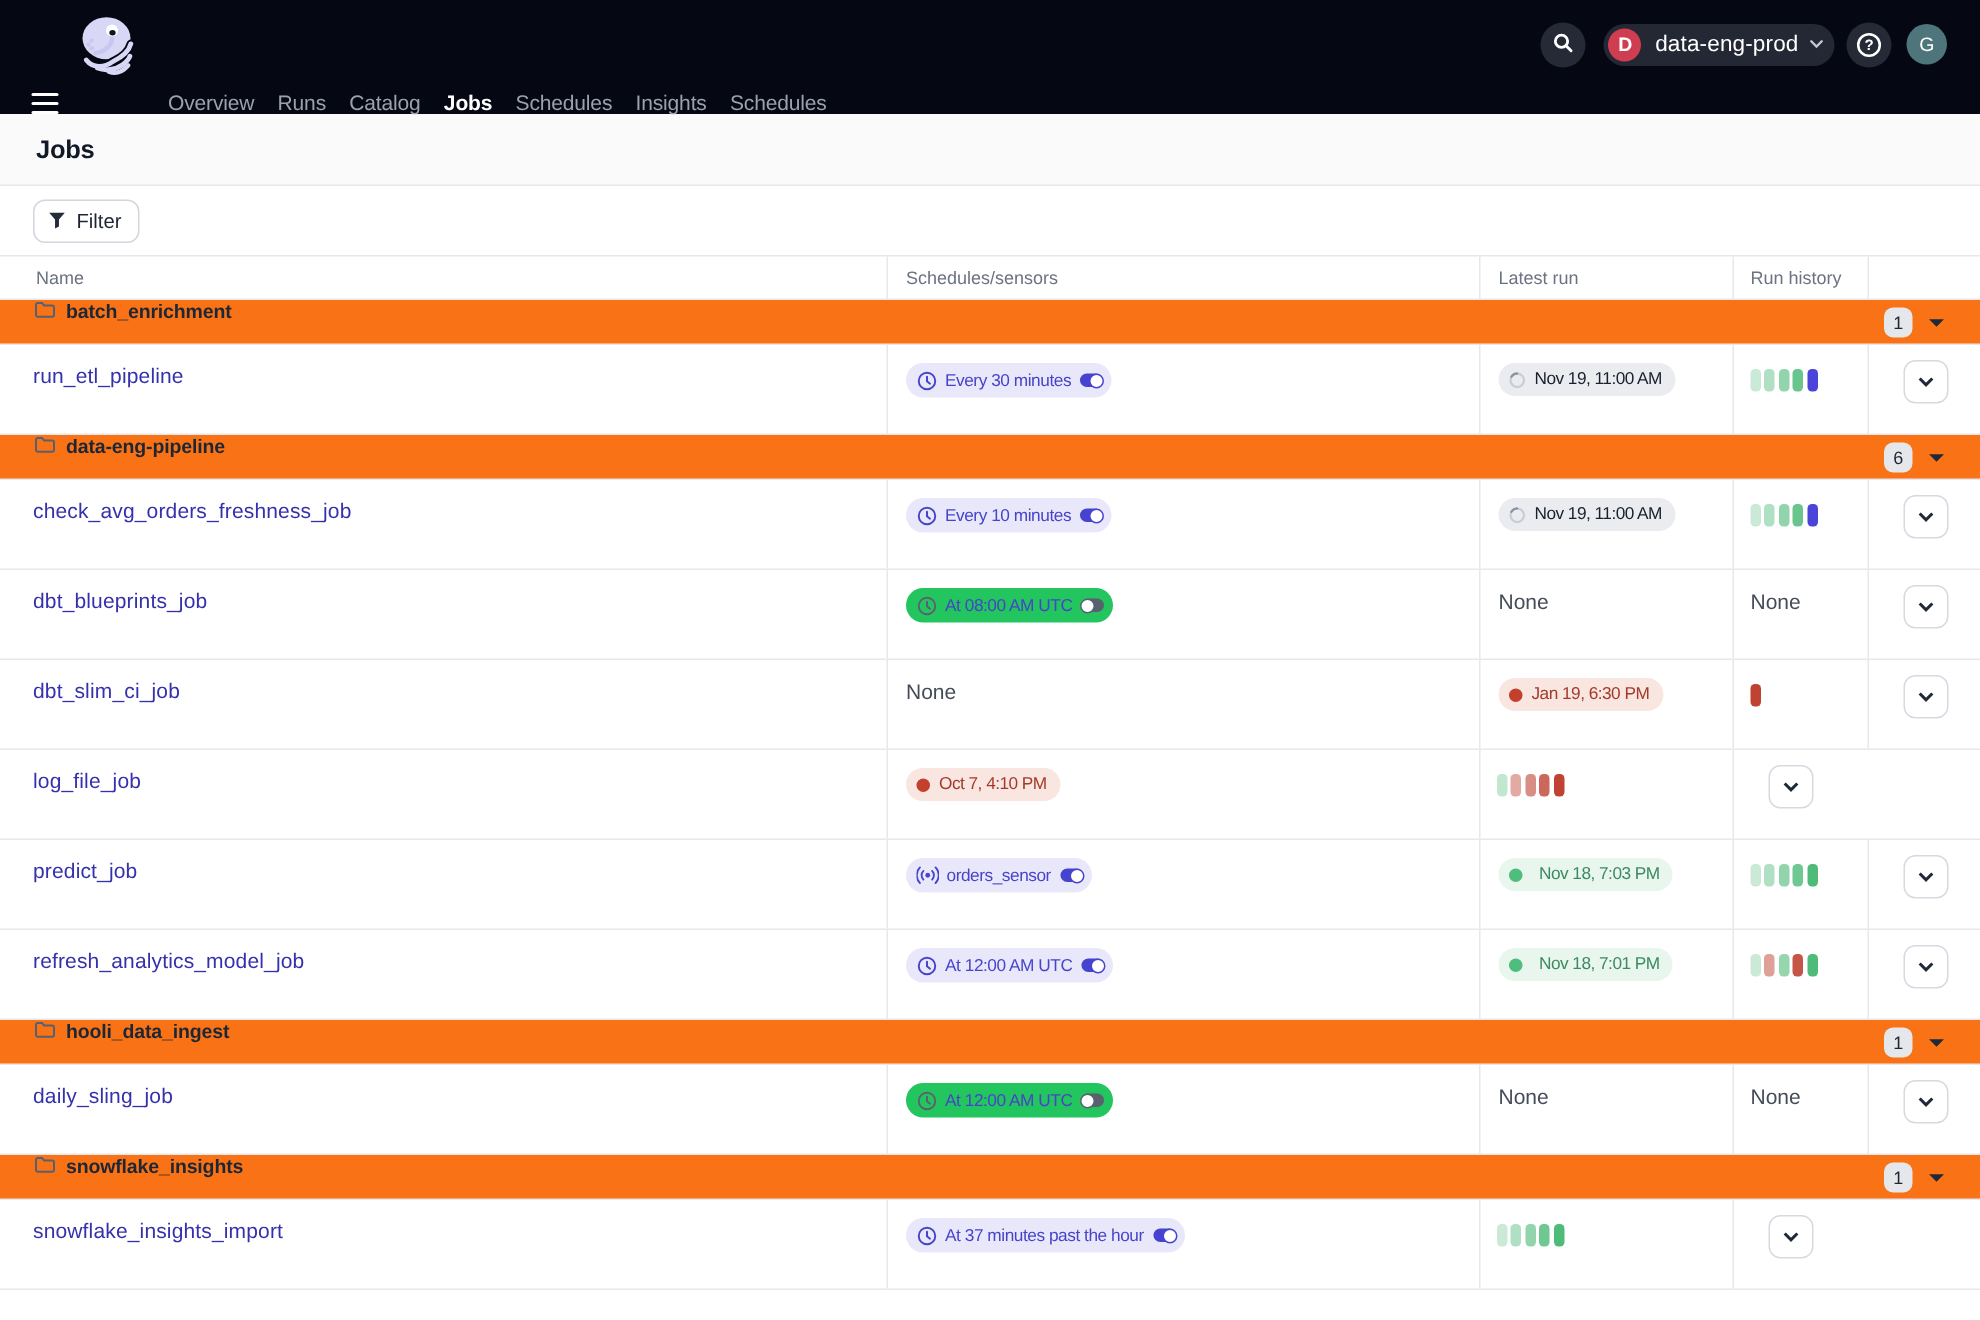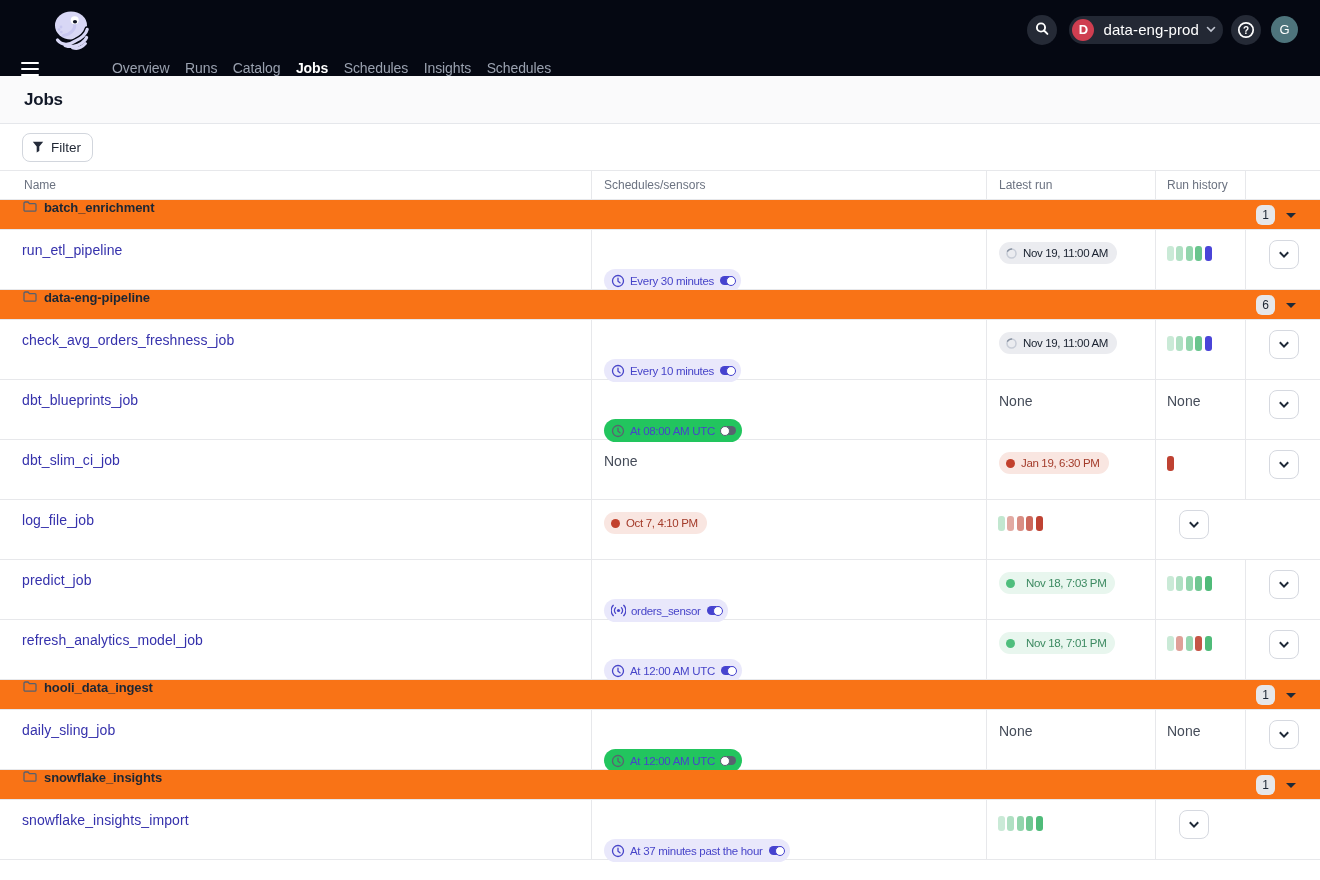--- a/index.html
+++ b/index.html
@@ -35,21 +35,21 @@
   .grouprow { height:30px; background:#f97316; border-bottom:1px solid #e7e8eb; display:flex; padding-left:23px; position:relative; }
   .grouprow .gname { font-size:13px; font-weight:700; color:#1c2634; margin-left:7px; letter-spacing:-0.1px;}
   .gbadge { position:absolute; right:45px; top:50%; transform:translateY(-50%); min-width:19px; height:20px; background:#e6e7ea; border-radius:6px; display:flex; align-items:center; justify-content:center; font-size:12px; color:#1c2634; padding:0 5px; }
   .gcaret { position:absolute; right:24px; top:50%; transform:translateY(-42%); width:0; height:0; border-left:5px solid transparent; border-right:5px solid transparent; border-top:5.5px solid #1f2937; }
 
   .jobrow { height:60px; border-bottom:1px solid #e7e8eb; display:grid; grid-template-columns:591px 395px 169px 90px 75px; background:#fff; }
   .jobrow > div { position:relative; }
   .jobrow .c2, .jobrow .c3, .jobrow .c4, .jobrow .c5 { border-left:1px solid #e7e8eb; }
   .jobname { position:absolute; left:22px; top:12px; font-size:14px; color:#3531ac; letter-spacing:0.1px; }
 
-  .tag { position:absolute; left:12px; top:12px; height:23px; border-radius:12px; display:flex; align-items:center; font-size:11.5px; letter-spacing:-0.3px; padding:0 6px 0 7px; gap:5px; white-space:nowrap;margin-top:27px; }
+  .tag { position:absolute; left:12px; top:12px; height:23px; border-radius:12px; display:flex; align-items:center; font-size:11.5px; letter-spacing:-0.3px; padding:0 6px 0 7px; gap:5px; white-space:nowrap; }
   .tag.lav { background:#e9e8fb; color:#4744c9; }
   .tag.gray { background:#22c55e; color:#4744c9; }
   .none { position:absolute; left:12px; top:13px; font-size:14px; color:#454c59; }
   .none2 { position:absolute; left:11px; top:13px; font-size:14px; color:#454c59; }
 
   .runpill { position:absolute; left:12px; top:12px; height:22px; border-radius:11px; display:flex; align-items:center; font-size:11.5px; letter-spacing:-0.35px; padding:0 9px 0 7px; gap:6px; white-space:nowrap; }
   .runpill.gr { background:#ebecf0; color:#18202e; }
   .runpill.red { background:#f9e6e1; color:#a33b2a; }
   .runpill.green { background:#e8f6ee; color:#3c8a61;gap:11px; }
   .dot { width:9px; height:9px; border-radius:50%; }

